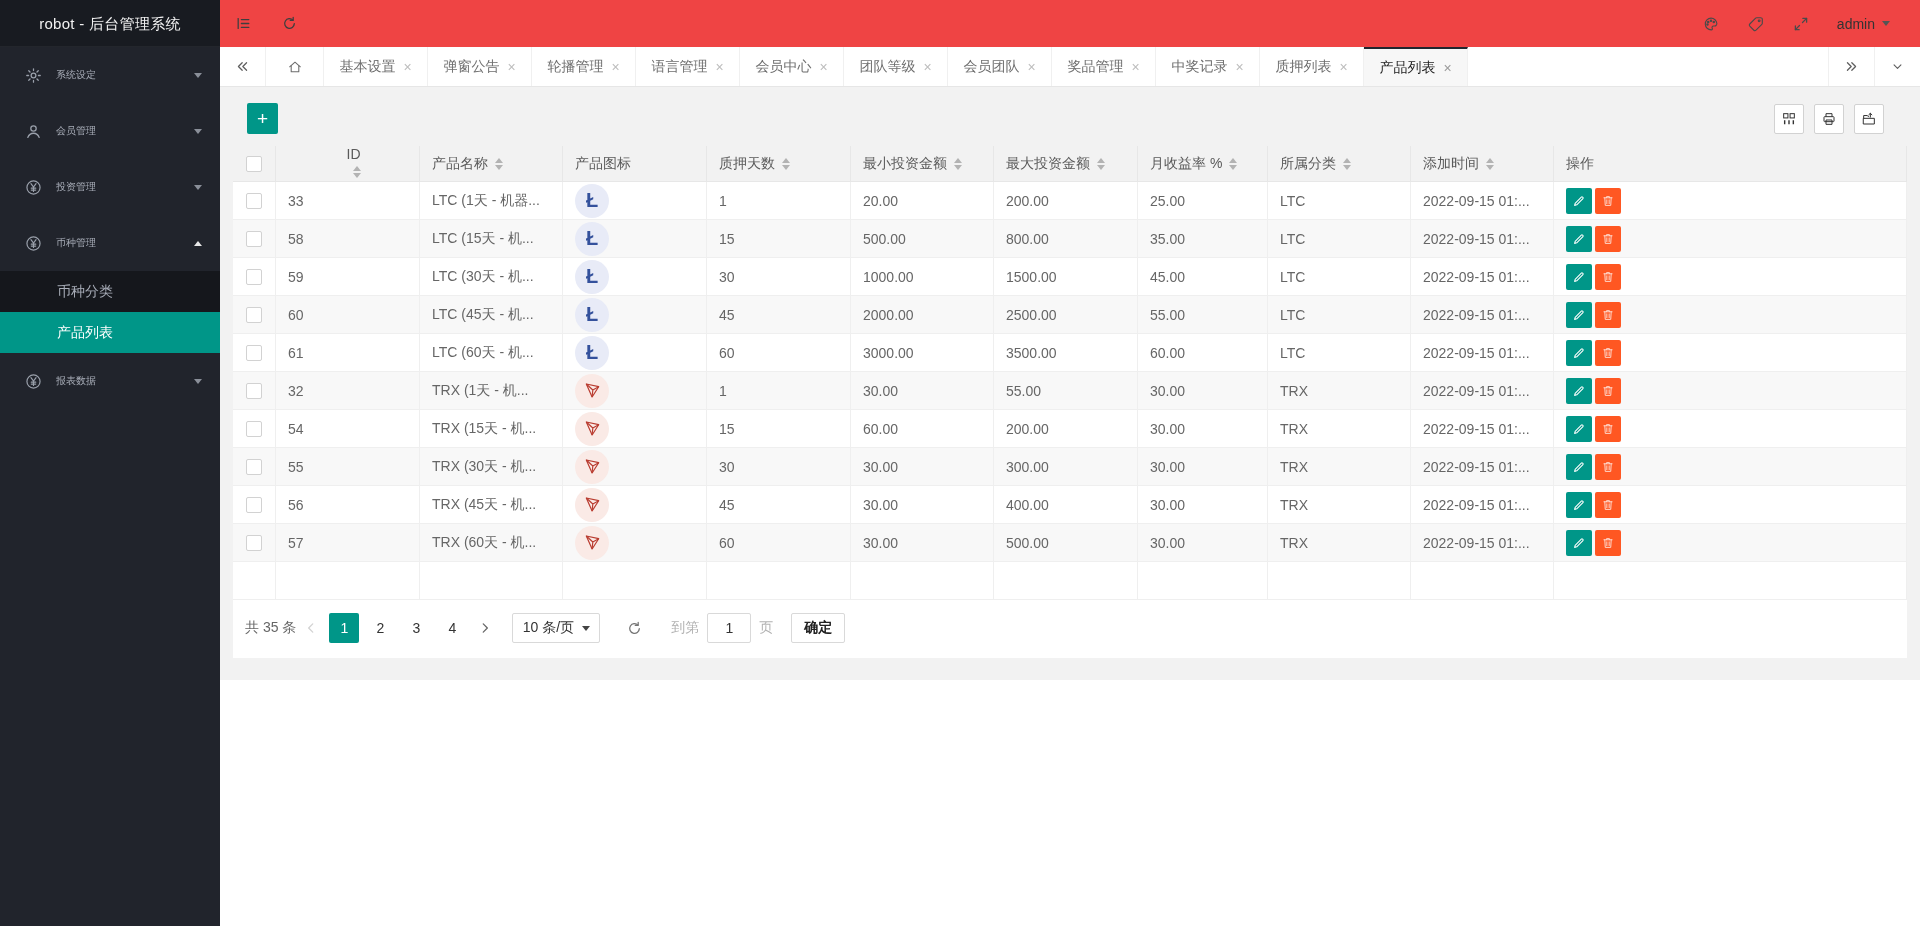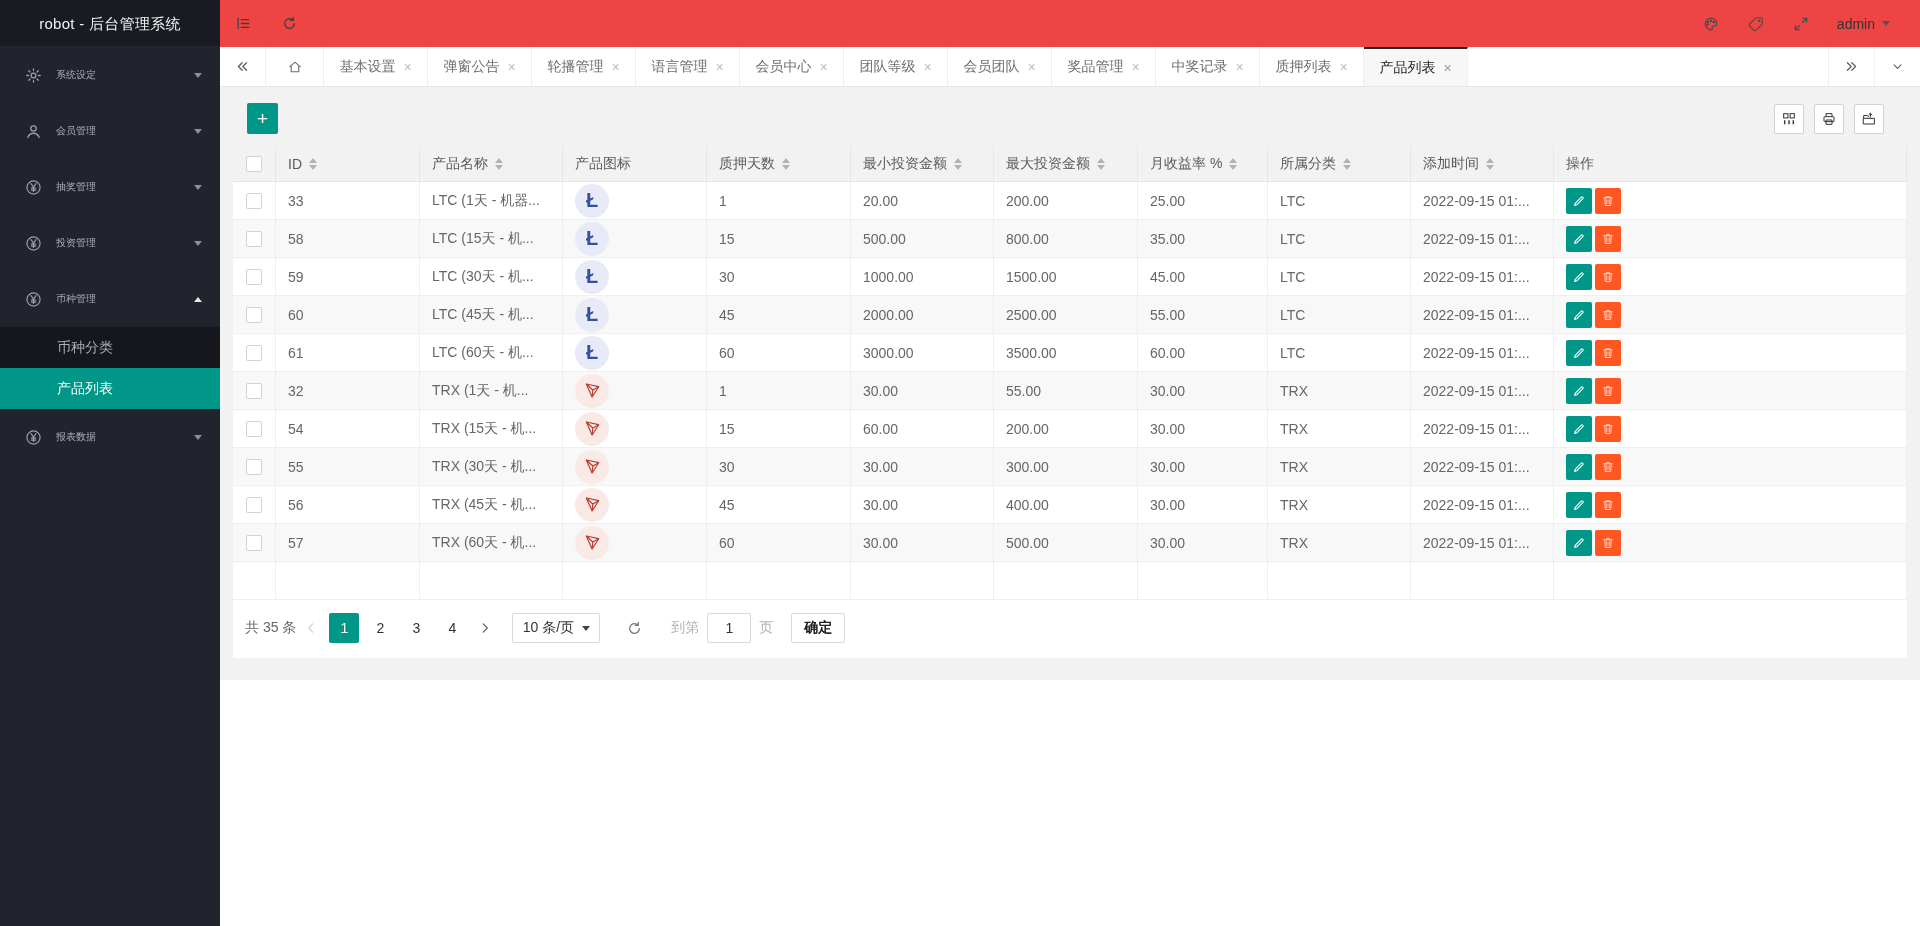--- a/index.html
+++ b/index.html
@@ -123,30 +123,20 @@
           <span class="caret-down"></span>
         </div>
         <div class="menu-item">
           <span class="mi-ic">
             <svg viewBox="0 0 24 24" fill="none" stroke="currentColor" stroke-width="1.6" stroke-linecap="round">
               <circle cx="12" cy="8.2" r="3.4"></circle>
               <path d="M4.8 19.5c1.4-3.6 4.1-5.3 7.2-5.3s5.8 1.7 7.2 5.3"></path>
             </svg>
           </span>
           <span>会员管理</span>
-          <span class="caret-down"></span>
-        </div>
-        <div class="menu-item">
-          <span class="mi-ic">
-            <svg viewBox="0 0 24 24" fill="none" stroke="currentColor" stroke-width="1.5" stroke-linecap="round">
-              <circle cx="12" cy="12" r="8.3"></circle>
-              <path d="M8.8 7.2l3.2 4.3 3.2-4.3M12 11.5V17M9.2 12.8h5.6M9.2 15.2h5.6"></path>
-            </svg>
-          </span>
-          <span>抽奖管理</span>
           <span class="caret-down"></span>
         </div>
         <div class="menu-item">
           <span class="mi-ic">
             <svg viewBox="0 0 24 24" fill="none" stroke="currentColor" stroke-width="1.5" stroke-linecap="round">
               <circle cx="12" cy="12" r="8.3"></circle>
               <path d="M8.8 7.2l3.2 4.3 3.2-4.3M12 11.5V17M9.2 12.8h5.6M9.2 15.2h5.6"></path>
             </svg>
           </span>
           <span>投资管理</span>
@@ -327,21 +317,21 @@
                 </svg>
             </span>
           </div>
         </div>
 
         <div class="card">
           <div class="t-head" id="t-head">
               <div class="th c-check" style="width: 43px;">
                 <span class="checkbox"></span>
               </div>
-              <div class="th" style="width: 144px;">
+              <div class="th" style="width: 144px; flex-direction: column;">
                 <span>ID</span>
                 <span class="sort">
                   <i class="s-up"></i>
                   <i class="s-dn"></i>
                 </span>
               </div>
               <div class="th" style="width: 143px;">
                 <span>产品名称</span>
                 <span class="sort">
                   <i class="s-up"></i>

